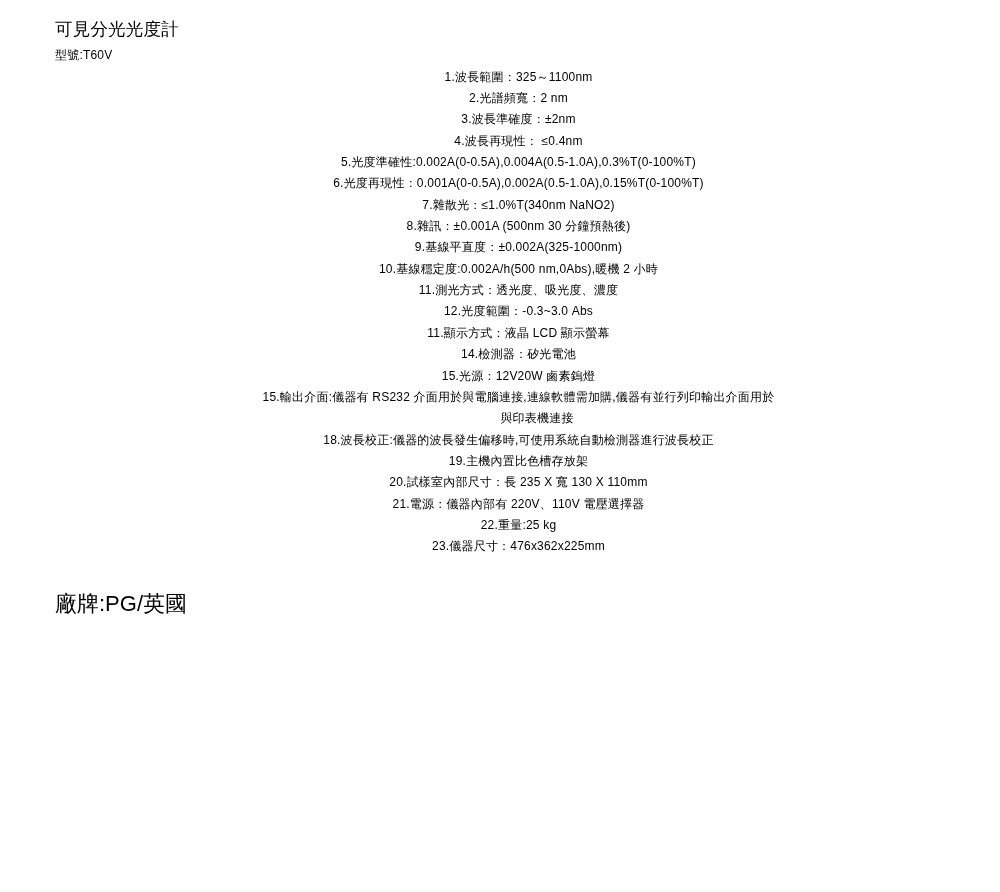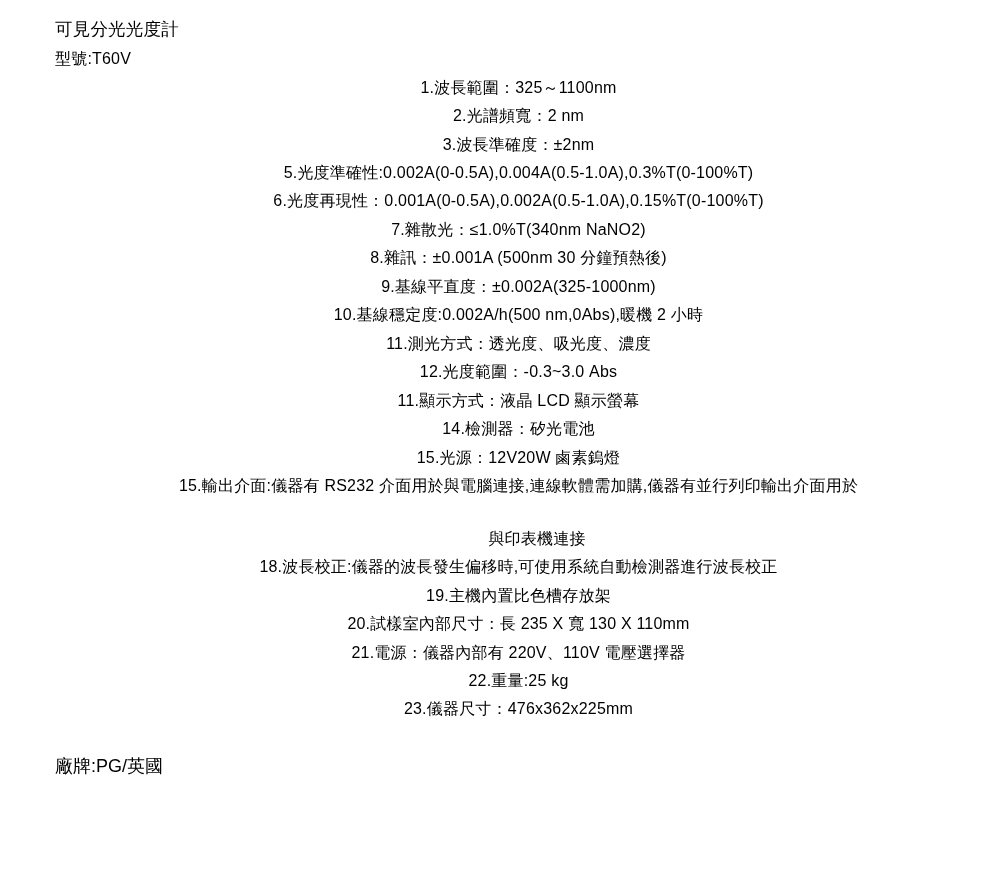--- a/index.html
+++ b/index.html
@@ -22,57 +22,57 @@
     box-sizing: border-box;
     border-radius: 9px;
   }
   .spec-list {
     list-style: none;
     margin: 0;
     padding: 0;
     text-align: center;
   }
   .line {
-    font-size: 16px;
+    font-size: 12px;
     line-height: 1.78;
     padding-left: 55px;
     padding-right: 18px;
     white-space: pre-wrap;
     letter-spacing: 0.2px;
   }
   .line.title {
     font-size: 17.5px;
   }
   .line.indent {
     padding-left: 92px;
-    margin-top: 24px;
   }
   .line.spacer {
     height: 26px;
     line-height: 26px;
     font-size: 17.5px;
   }
   .brand {
-    font-size: 18px;
+    font-size: 22px;
     line-height: 1.78;
     padding-left: 55px;
   }
 </style>
 </head>
 <body>
 
 <div class="page">
 
   <div class="line title">可見分光光度計</div>
   <div class="line">型號:T60V</div>
 
   <div class="spec-list">
     <div class="line">1.波長範圍：325～1100nm</div>
     <div class="line">2.光譜頻寬：2 nm</div>
     <div class="line">3.波長準確度：±2nm</div>
+    <div class="line">4.波長再現性： ≤0.4nm</div>
     <div class="line">5.光度準確性:0.002A(0-0.5A),0.004A(0.5-1.0A),0.3%T(0-100%T)</div>
     <div class="line">6.光度再現性：0.001A(0-0.5A),0.002A(0.5-1.0A),0.15%T(0-100%T)</div>
     <div class="line">7.雜散光：≤1.0%T(340nm NaNO2)</div>
     <div class="line">8.雜訊：±0.001A (500nm 30 分鐘預熱後)</div>
     <div class="line">9.基線平直度：±0.002A(325-1000nm)</div>
     <div class="line">10.基線穩定度:0.002A/h(500 nm,0Abs),暖機 2 小時</div>
     <div class="line">11.測光方式：透光度、吸光度、濃度</div>
     <div class="line">12.光度範圍：-0.3~3.0 Abs</div>
     <div class="line">11.顯示方式：液晶 LCD 顯示螢幕</div>
     <div class="line">14.檢測器：矽光電池</div>

